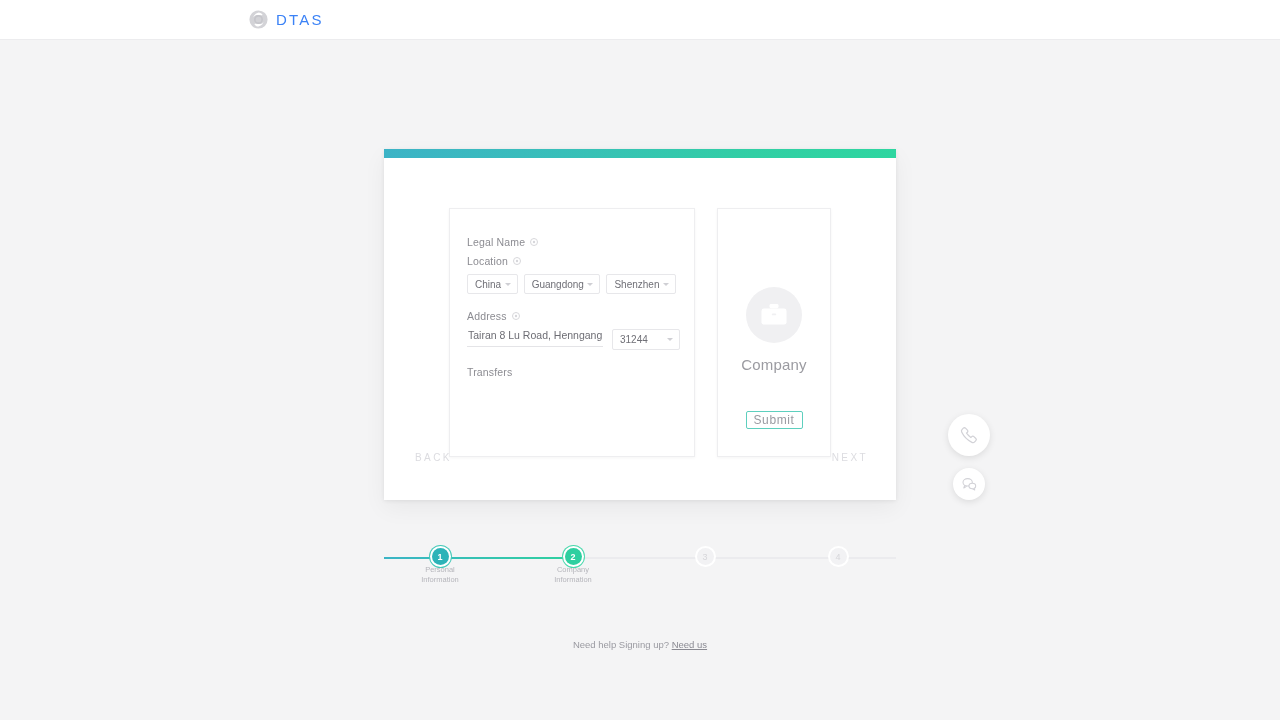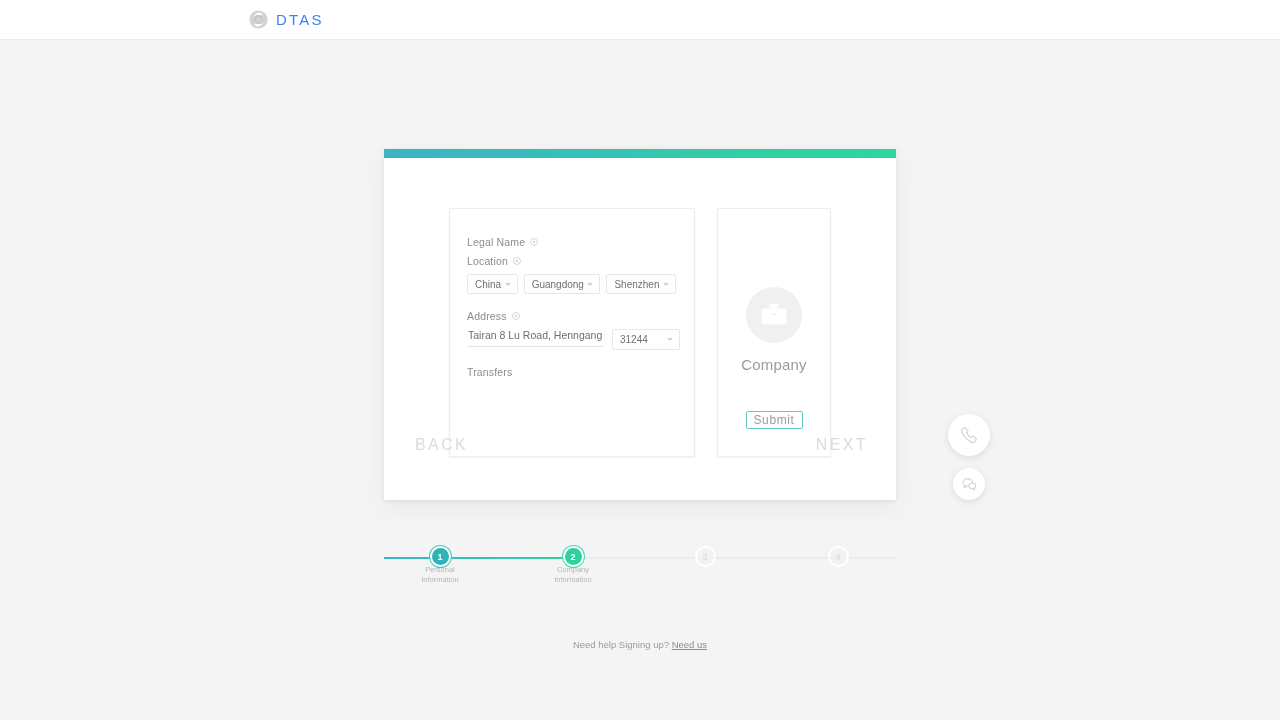--- a/index.html
+++ b/index.html
@@ -103,22 +103,22 @@
   .submit-btn {
     margin-top: 38px; width: 57px; height: 18px;
     background: #fff; border: 1px solid #5ecfbe; border-radius: 2px;
     font-family: Liberation Sans, sans-serif;
     font-size: 12px; color: #9a9aa1; letter-spacing: .6px;
     cursor: pointer; line-height: 1;
   }
 
   
   .nav-btn {
-    position: absolute; top: 278px;
-    font-size: 16px; letter-spacing: 2.4px; color: #dcdce0;
+    position: absolute; top: 294px;
+    font-size: 10px; letter-spacing: 2.4px; color: #dcdce0;
     background: none; border: none; cursor: pointer;
     font-family: "Liberation Sans", sans-serif;
   }
   .nav-back { left: 31px; }
   .nav-next { right: 28px; }
 
   
   .stepper { position: absolute; left: 384px; top: 545px; width: 512px; height: 55px; }
   .step-track { position: absolute; left: 0; top: 12px; width: 512px; height: 2px; background: #ebebee; }
   .step-fill  { position: absolute; left: 0; top: 12px; width: 189px; height: 2px;

